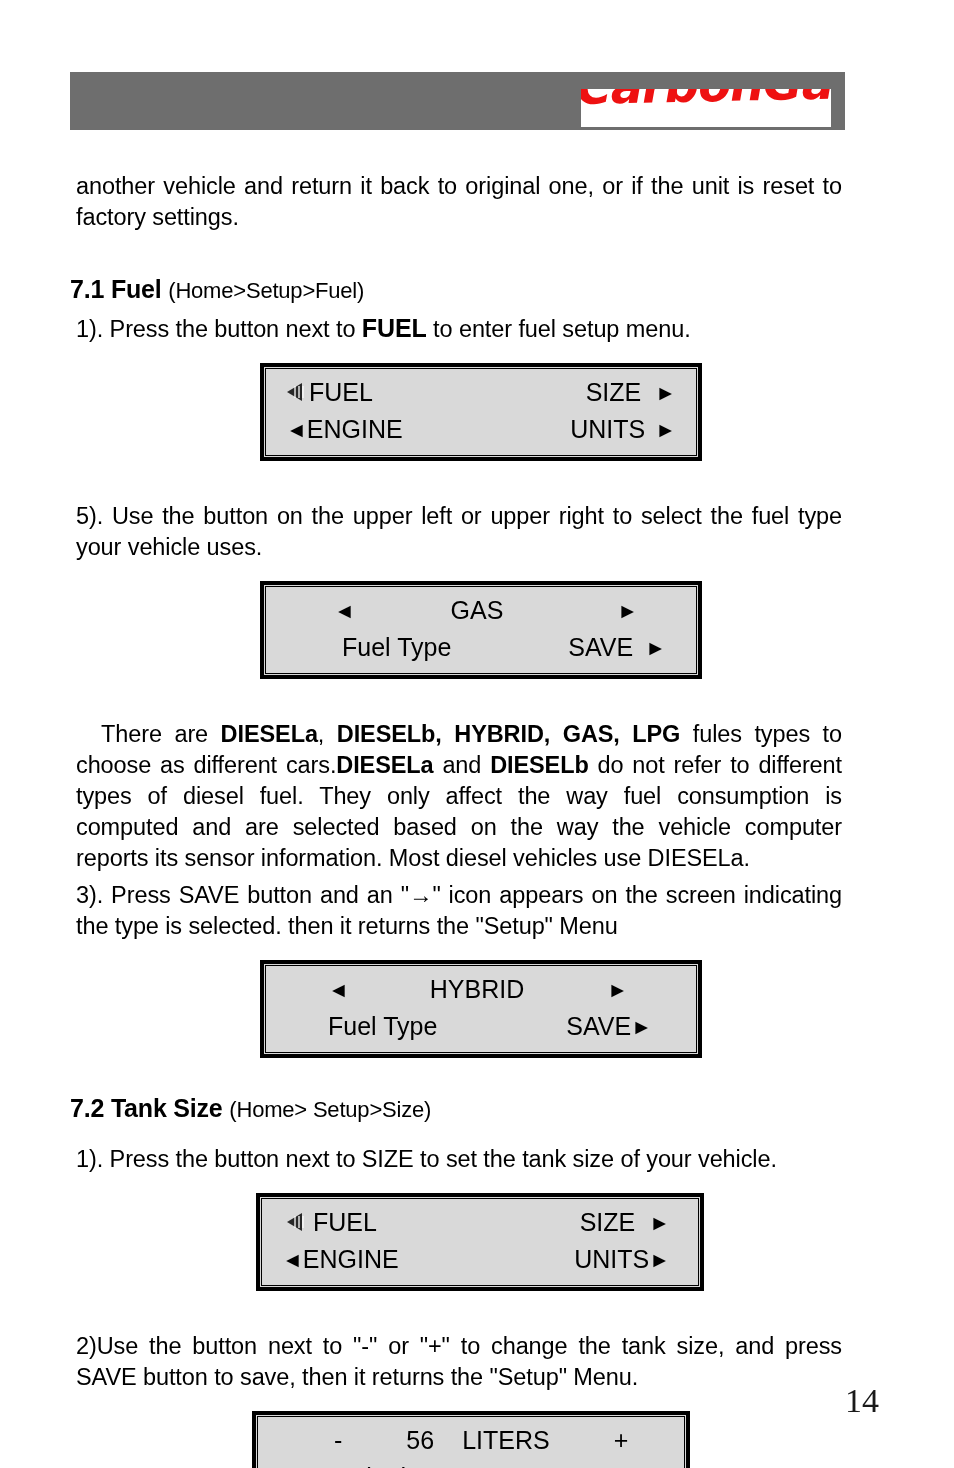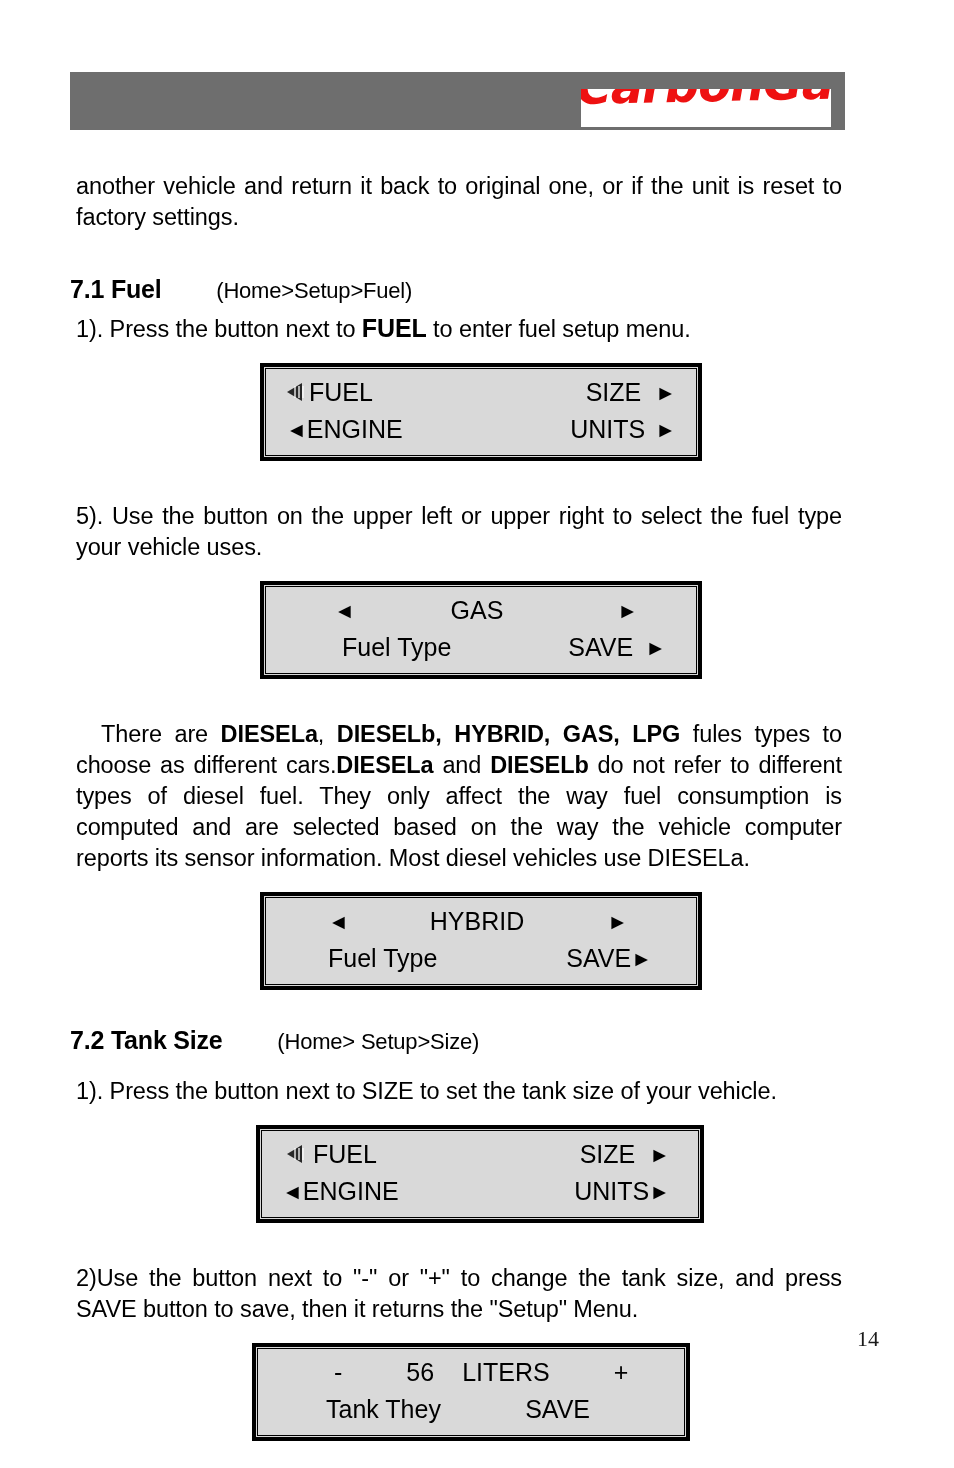--- a/index.html
+++ b/index.html
@@ -72,21 +72,20 @@
   h2.sec {
     margin: 0;
     font-size: 25px;
     font-weight: bold;
     line-height: 32px;
     letter-spacing: -0.2px;
   }
   h2.sec .path {
     font-weight: normal;
     font-size: 22px;
-    margin-left: 48px;
   }
   .b { font-weight: bold; }
   .bigb { font-weight: bold; font-size: 25px; }
 
   
   .lcd {
     box-sizing: border-box;
     background: #d9d9d9;
     border: 4px solid #000000;
     outline: 1px solid #000000;
@@ -146,23 +145,23 @@
   .lcd-4 { width: 448px; margin-left: 186px; }
   .lcd-5 { width: 438px; margin-left: 182px; }
 
   
   .panel-wrap { width: 778px; }
 
   
   .page-num {
     position: absolute;
     right: 75px;
-    top: 1328px;
+    top: 1384px;
     font-family: "Liberation Serif", serif;
-    font-size: 22px;
+    font-size: 34px;
     line-height: 1;
     color: #1a1a1a;
   }
 </style>
 </head>
 <body>
 
 <div class="header-bar">
   <div class="logo-plate">
     <div class="logo-text">CarbonGauge</div>
@@ -233,20 +232,21 @@
       </div>
     </div>
   </div>
 
   <div class="sp-lg"></div>
 
   <p class="body">
     &nbsp;&nbsp;<span>There are </span><span class="b">DIESELa</span><span>, </span><span class="b">DIESELb, HYBRID, GAS, LPG</span><span> fules types to choose as different cars.</span><span class="b">DIESELa</span><span> and </span><span class="b">DIESELb</span><span> do not refer to different types of diesel fuel. They only affect the way fuel consumption is computed and are selected based on the way the vehicle computer reports its sensor information. Most diesel vehicles use DIESELa.</span>
   </p>
 
+  <p class="body">3). Press SAVE button and an "→" icon appears on the screen indicating the type is selected. then it returns the "Setup" Menu</p>
 
   <div class="sp-sm"></div>
 
   <div class="panel-wrap">
     <div class="lcd lcd-3">
       <div class="lcd-row">
         <span class="tri-l" style="margin-left:42px">◄</span>
         <span class="lcd-mid">HYBRID</span>
         <span class="tri-r" style="margin-left:auto;margin-right:48px">►</span>
       </div>

